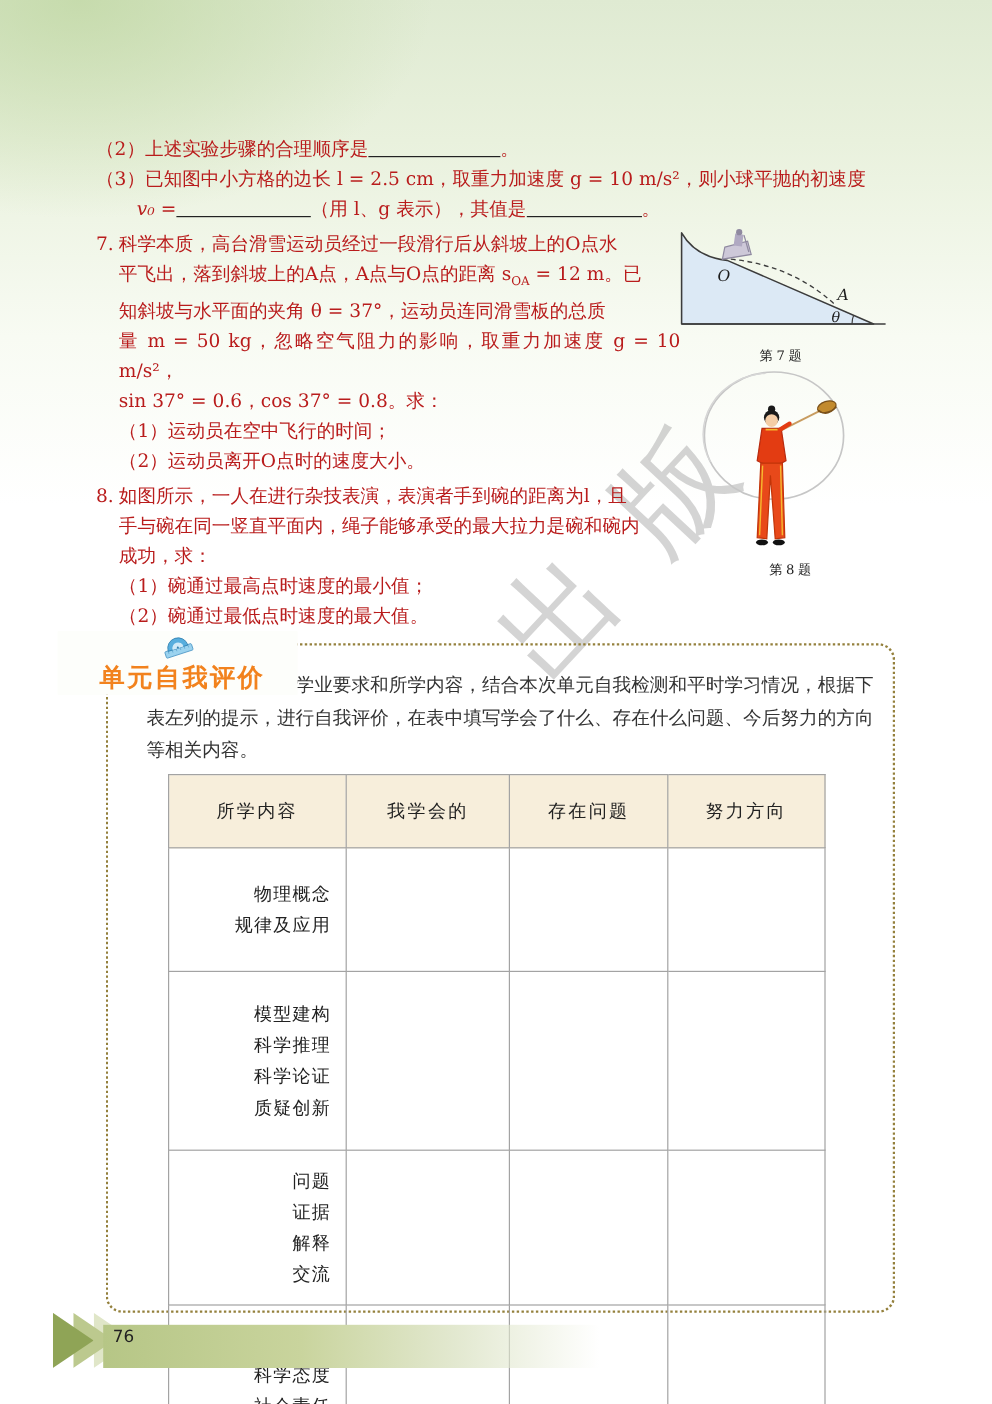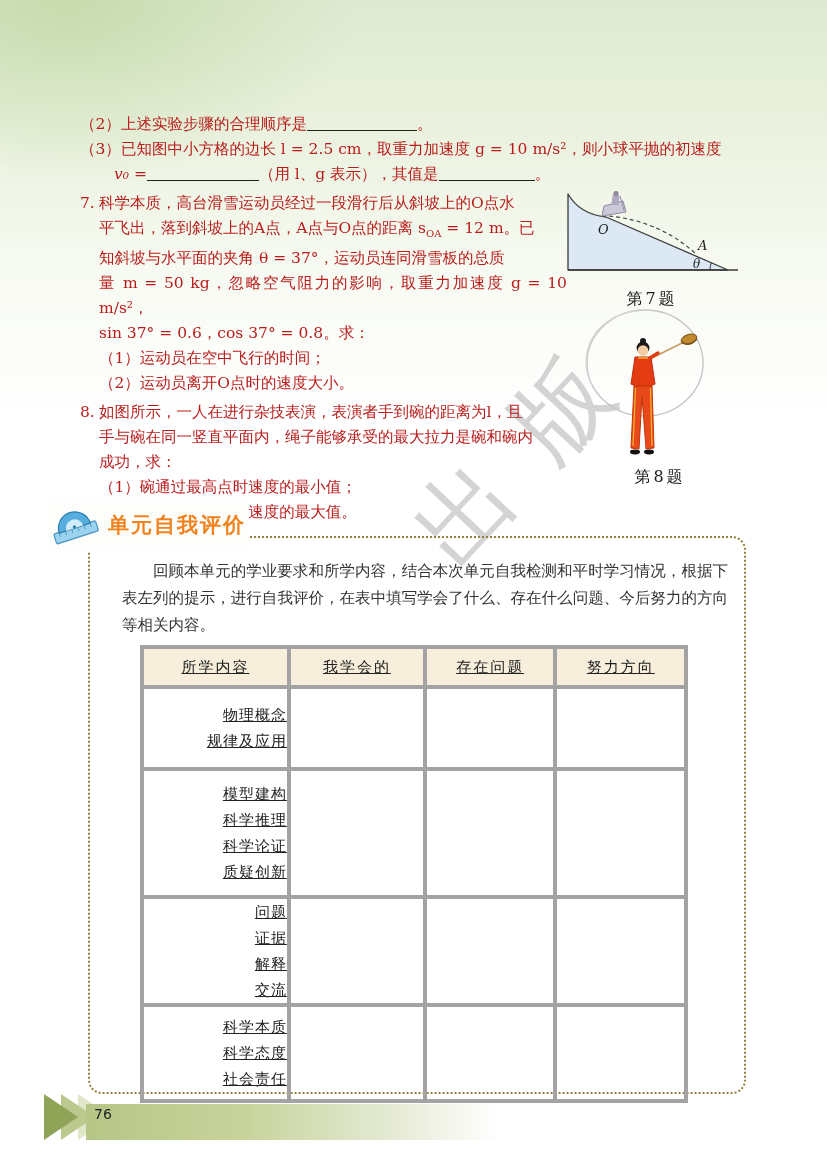--- a/index.html
+++ b/index.html
@@ -23,34 +23,34 @@
   .q3l2{padding-left:34px;}
   .prob{position:relative;padding-left:19px;margin-top:4px;}
   .qnum{position:absolute;left:0;top:0;}
   .pline{width:468px;text-align:justify;}
   .p8 .pline{width:486px;}
   var{font-style:italic;font-family:"DejaVu Serif",serif;}
   sub{font-size:10px;}
   
   .fig7{position:absolute;left:560px;top:190px;width:184px;z-index:2;}
   .fig8{position:absolute;left:580px;top:300px;width:160px;z-index:2;}
-  .figcap{text-align:center;font-size:16px;letter-spacing:3px;margin-top:3px;
+  .figcap{text-align:center;font-size:11px;letter-spacing:3px;margin-top:3px;
     font-family:"DejaVu Serif",serif;color:#1d1d1d;}
   .fig8 .figcap{margin-top:1px;}
   
   .eval-box{position:absolute;left:88px;top:536px;width:658px;height:558px;
     border:2px dotted #94803c;border-radius:14px;box-sizing:border-box;z-index:1;}
-  .eval-header{position:absolute;left:48px;top:498px;width:200px;height:53px;z-index:3;
-    background:#fdfefb;display:flex;align-items:center;}
+  .eval-header{position:absolute;left:48px;top:526px;width:200px;height:53px;z-index:3;
+    background:#fdfefb;display:flex;align-items:center;flex-direction:column;}
   .eval-title{font-size:21px;font-weight:bold;color:#f2821d;letter-spacing:2px;margin-left:8px;}
   .intro{margin:20px 16px 0 32px;font-size:15.5px;line-height:27px;color:#333;
     text-indent:2em;text-align:justify;}
   table.selfeval{border-collapse:collapse;margin:6px 0 0 50px;width:548px;
     font-family:"DejaVu Serif",serif;font-size:15px;color:#222;}
-  table.selfeval th,table.selfeval td{border:4px solid #a3a3a3;padding:0;text-decoration:underline;}
+  table.selfeval th,table.selfeval td{border:1px solid #a3a3a3;padding:12px;}
   table.selfeval th{background:#f7eedb;font-weight:normal;height:36px;letter-spacing:2px;}
   td.cat{text-align:right;line-height:26px;letter-spacing:1px;}
   tr.r0 td{height:78px}tr.r1 td{height:124px}tr.r2 td{height:96px}tr.r3 td{height:92px}
   
   .tri{position:absolute;width:34px;height:46px;top:1094px;}
   .t1{left:44px;background:#8fa456;clip-path:polygon(0 0,100% 50%,0 100%);z-index:3;}
   .t2{left:61px;background:#bcc98e;clip-path:polygon(0 0,100% 50%,0 100%);z-index:2;}
   .t3{left:78px;background:#e0e6c8;clip-path:polygon(0 0,100% 50%,0 100%);z-index:1;}
   .pagebar{position:absolute;left:86px;top:1104px;width:470px;height:36px;z-index:2;
     background:linear-gradient(90deg,#b6c686 0%,#c9d49d 35%,#e2e8cf 62%,rgba(255,255,255,0) 88%);}

